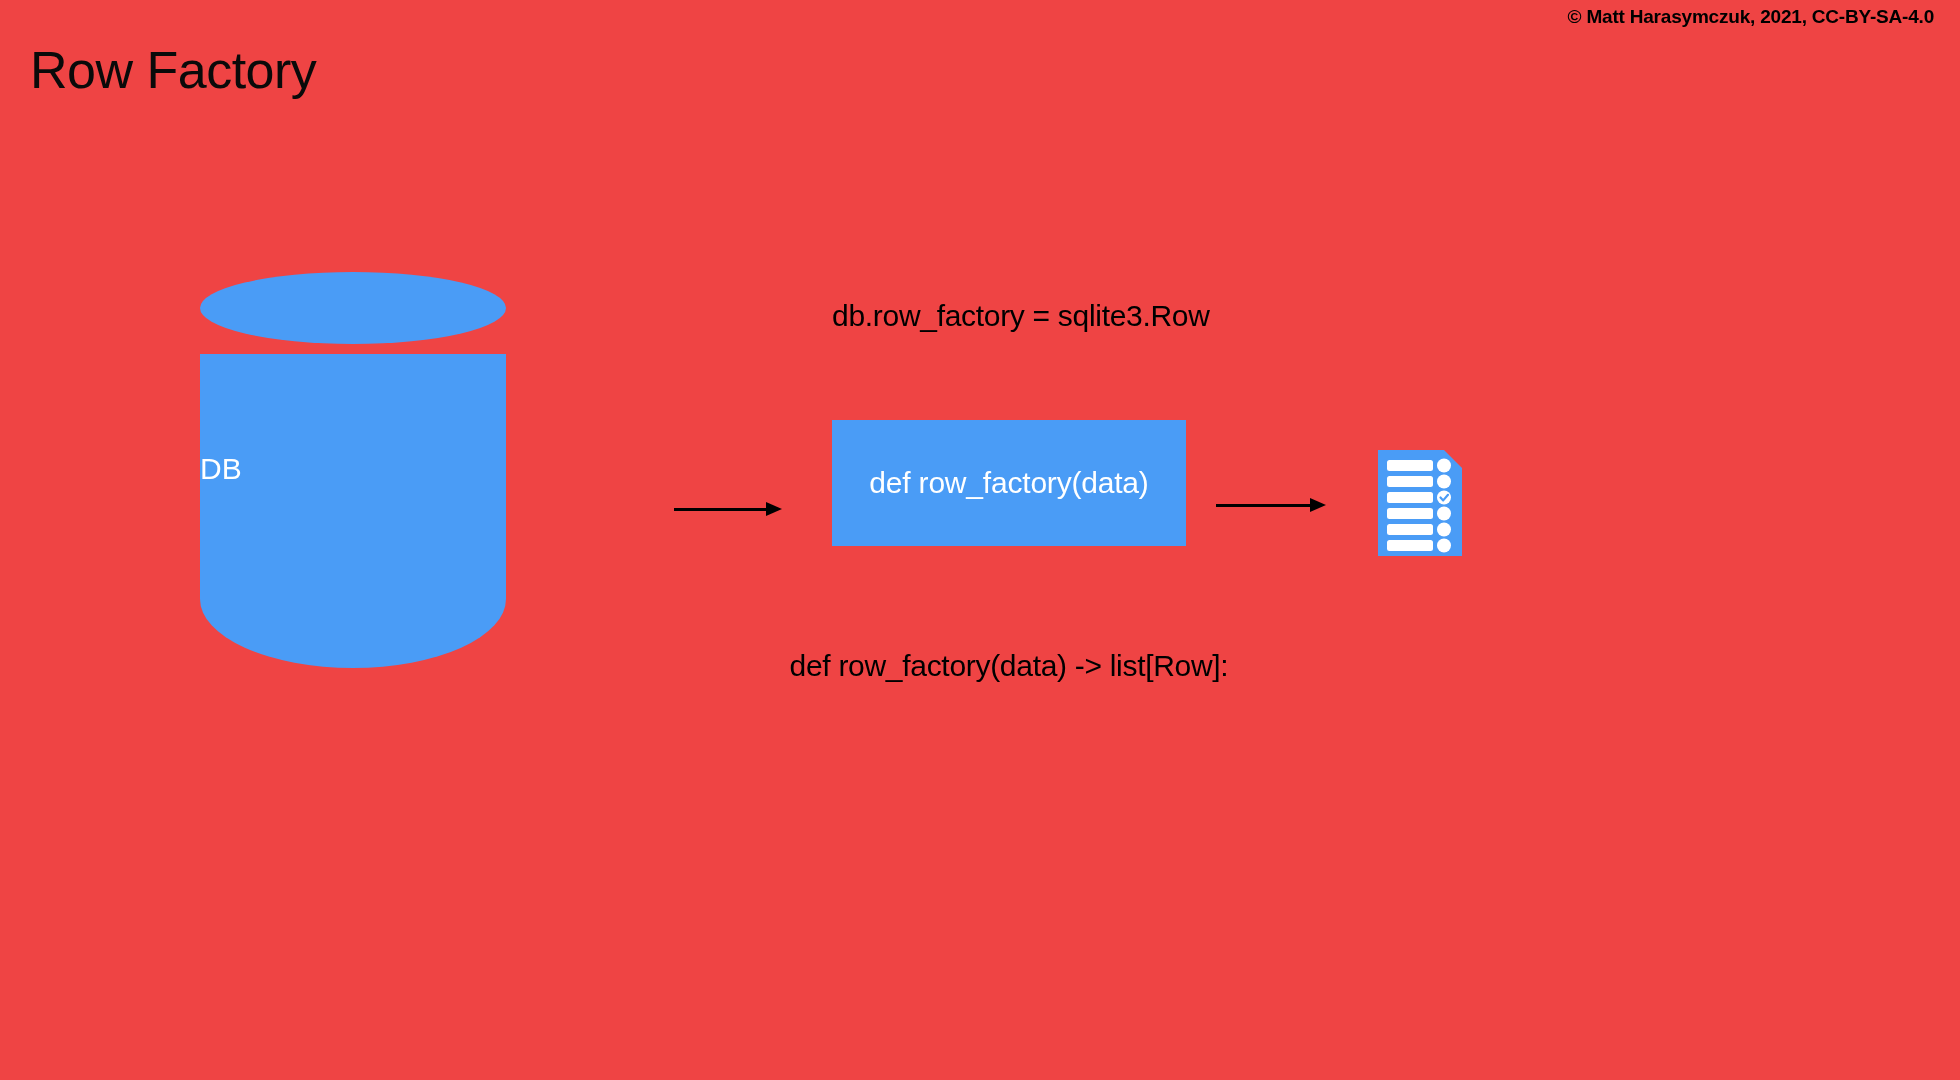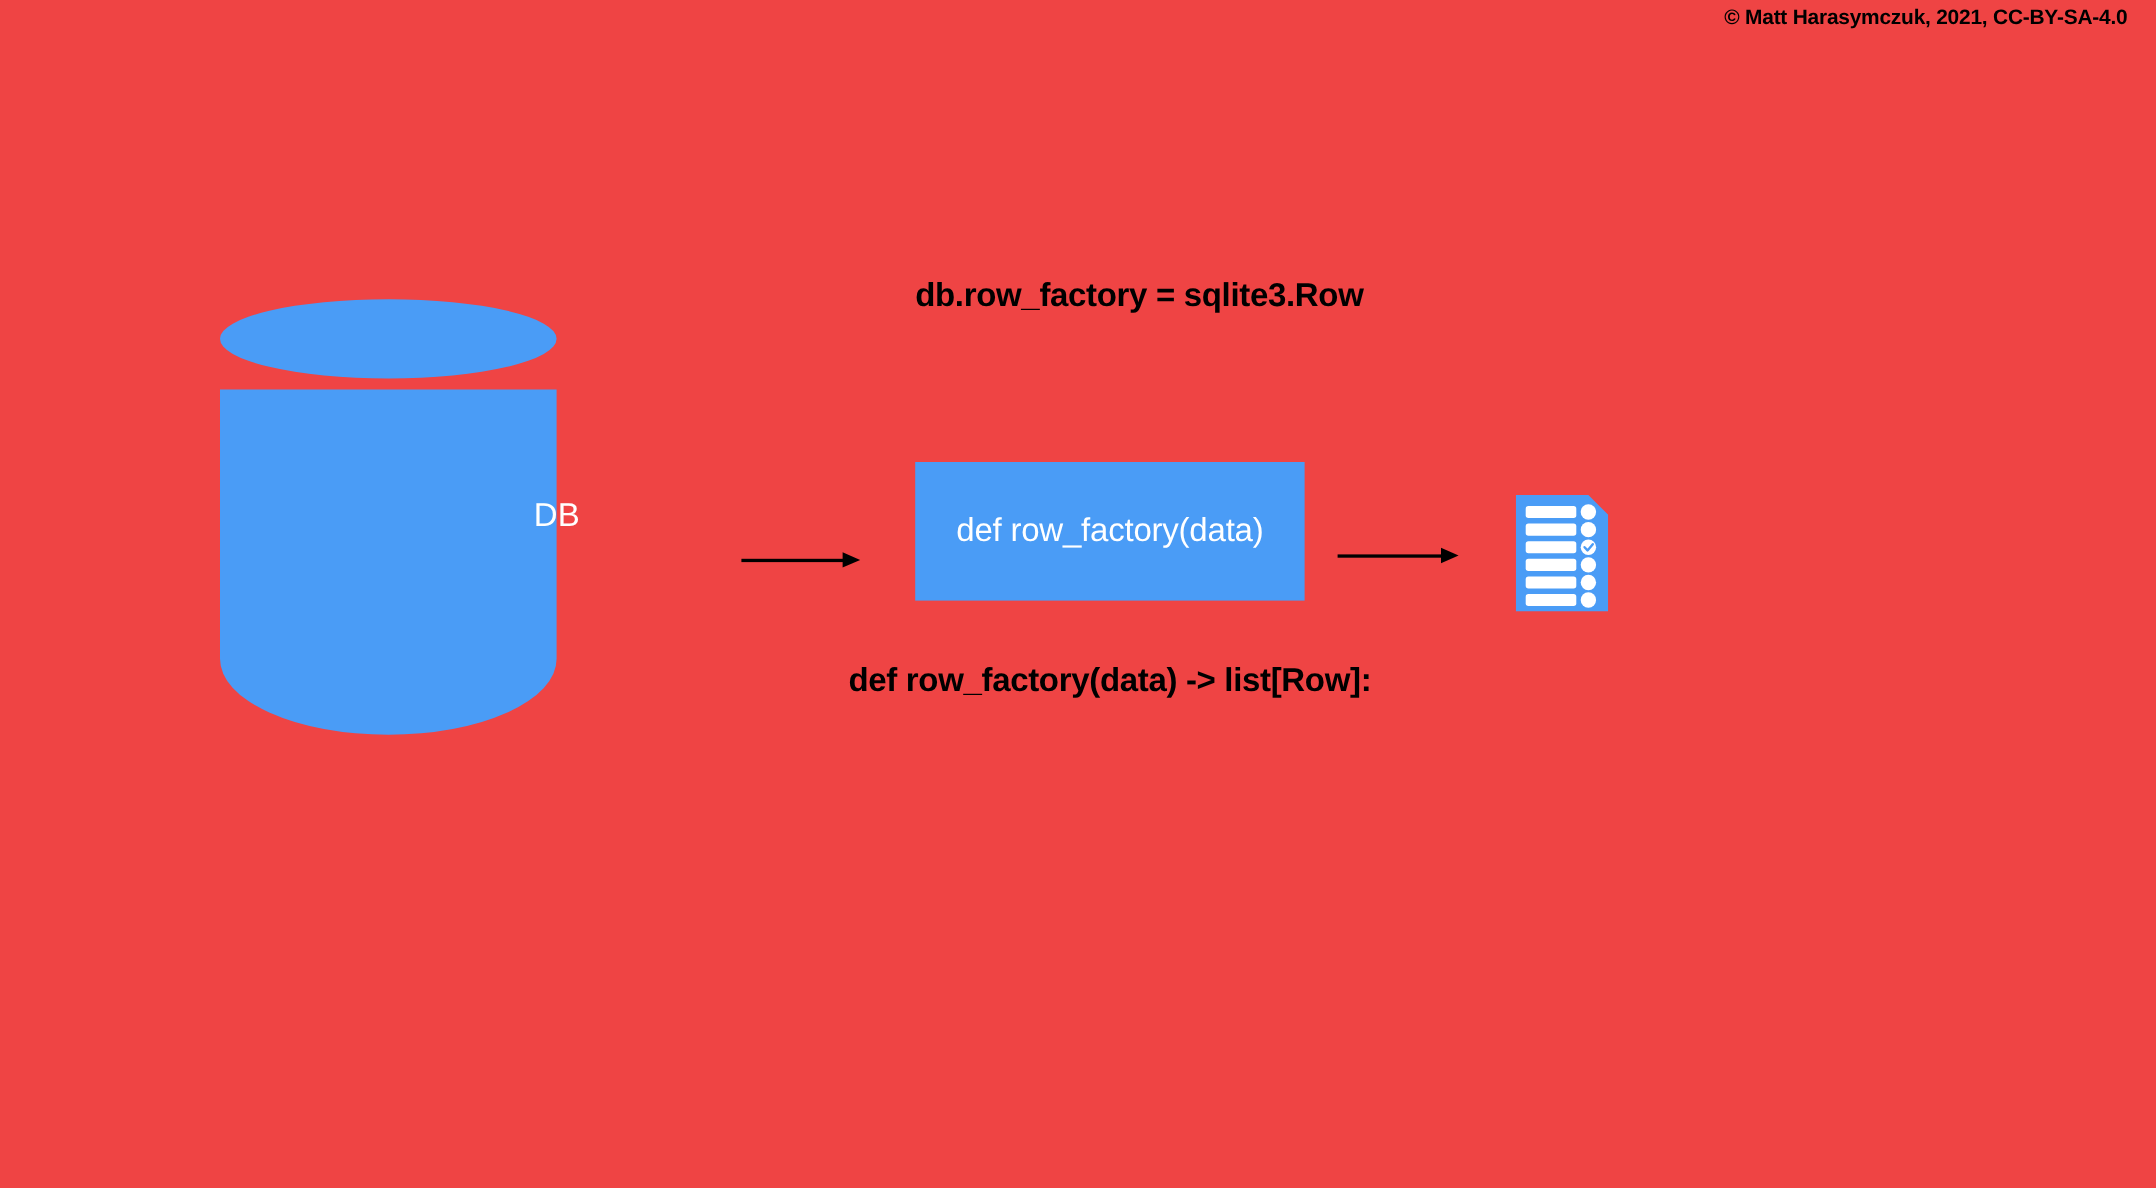--- a/index.html
+++ b/index.html
@@ -72,21 +72,21 @@
     width: 306px;
     height: 314px;
     background: #4a9cf6;
     border-radius: 0 0 50% 50% / 0 0 22% 22%;
   }
   .db-label {
     position: absolute;
     left: 0;
     top: 180px;
     width: 327px;
-    text-align: right;
+    text-align: left;
     font-size: 30px;
     font-weight: 400;
     color: #ffffff;
   }
 
   
   .arrow {
     position: absolute;
     height: 24px;
   }
@@ -119,25 +119,26 @@
     top: 494px;
     width: 110px;
   }
   #arrow-fn-to-doc .shaft { width: 96px; }
   #arrow-fn-to-doc .head  { left: 94px; }
 
   
   .code-caption {
     position: absolute;
     font-size: 30px;
-    font-weight: bold;
+    font-weight: normal;
     letter-spacing: -0.3px;
     color: #000000;
     white-space: nowrap;
     text-align: center;
+    margin-top: 47px;
   }
   #caption-assignment {
     left: 832px;
     top: 252px;
     width: 354px;
   }
   #caption-signature {
     left: 742px;
     top: 602px;
     width: 534px;
@@ -174,20 +175,21 @@
   }
   .doc-icon svg { display: block; }
 </style>
 </head>
 <body>
 
 <div id="slide">
 
   <div class="copyright">© Matt Harasymczuk, 2021, CC-BY-SA-4.0</div>
 
+  <div class="slide-title">Row Factory</div>
 
   <div class="db-cylinder">
     <div class="db-top"></div>
     <div class="db-body"></div>
     <div class="db-label">DB</div>
   </div>
 
   <div class="arrow" id="arrow-db-to-fn">
     <div class="shaft"></div>
     <div class="head"></div>

